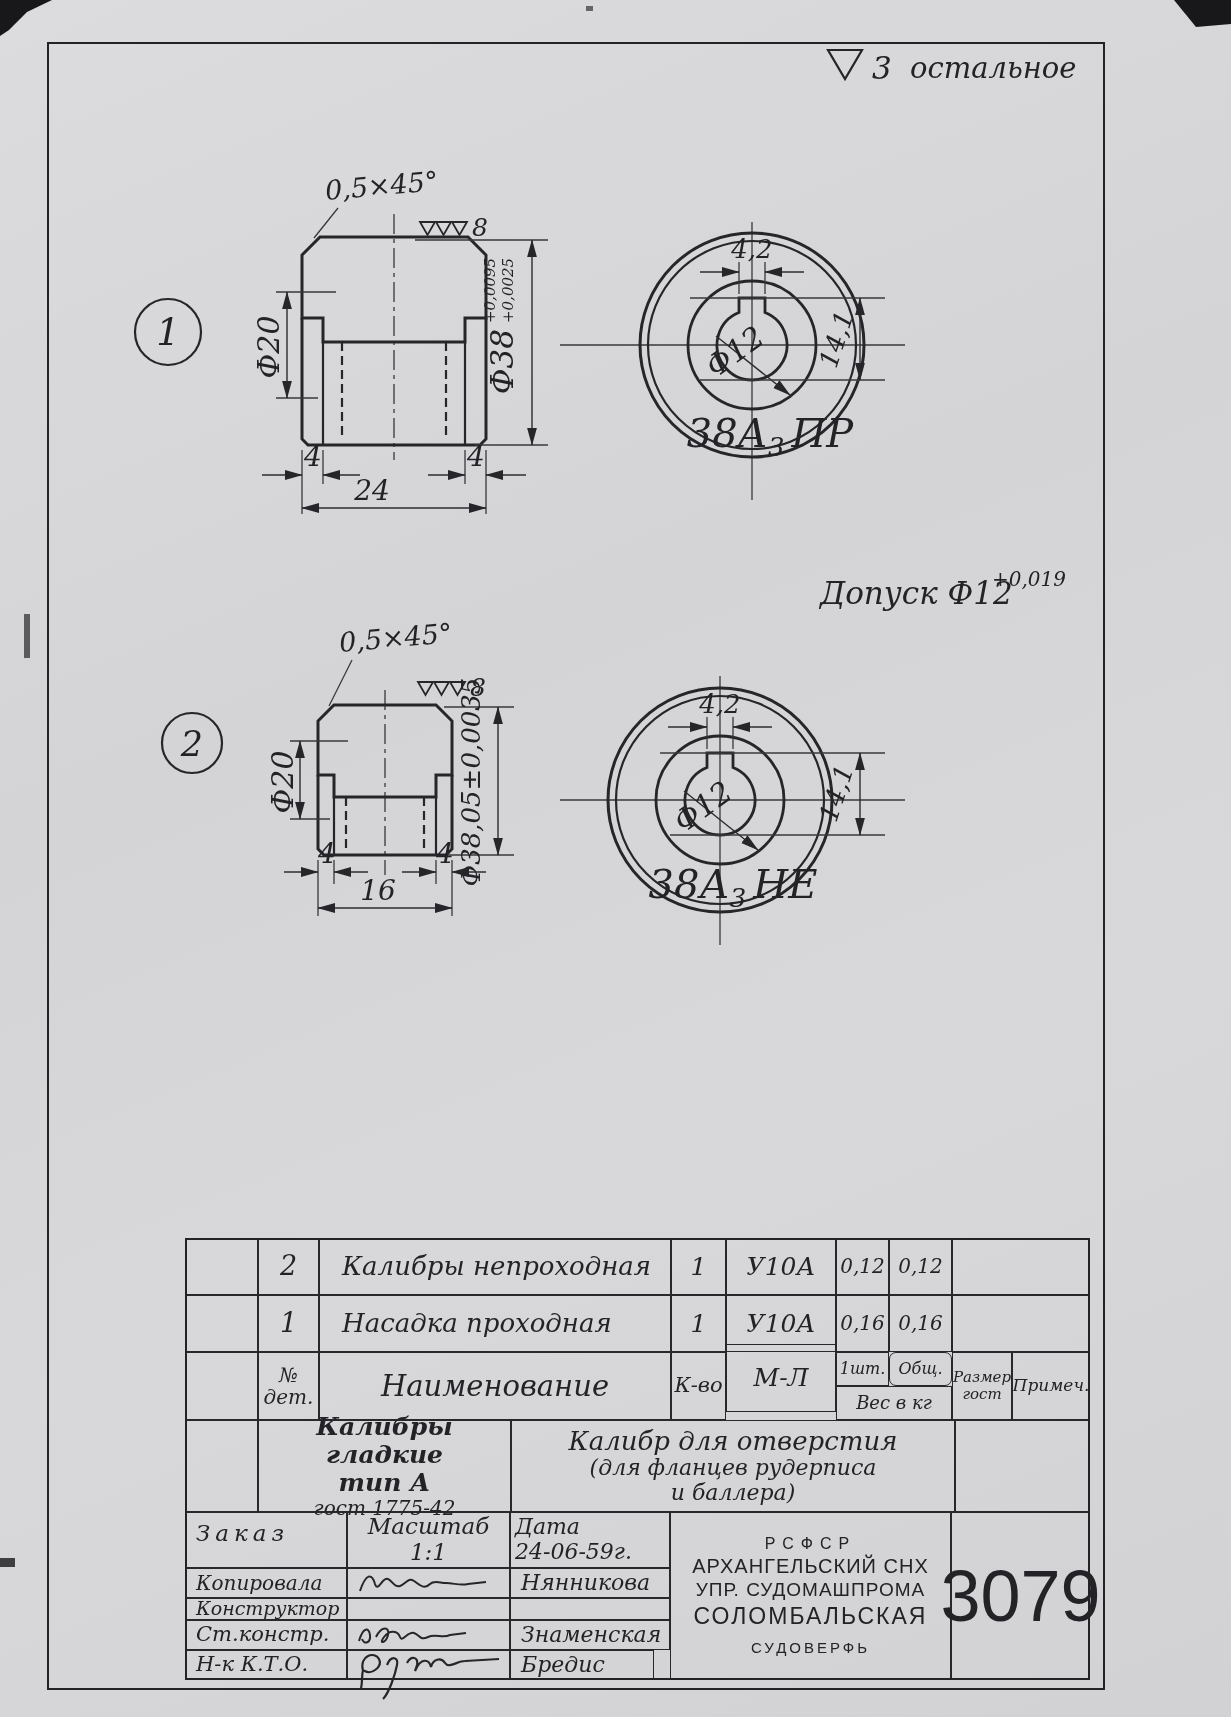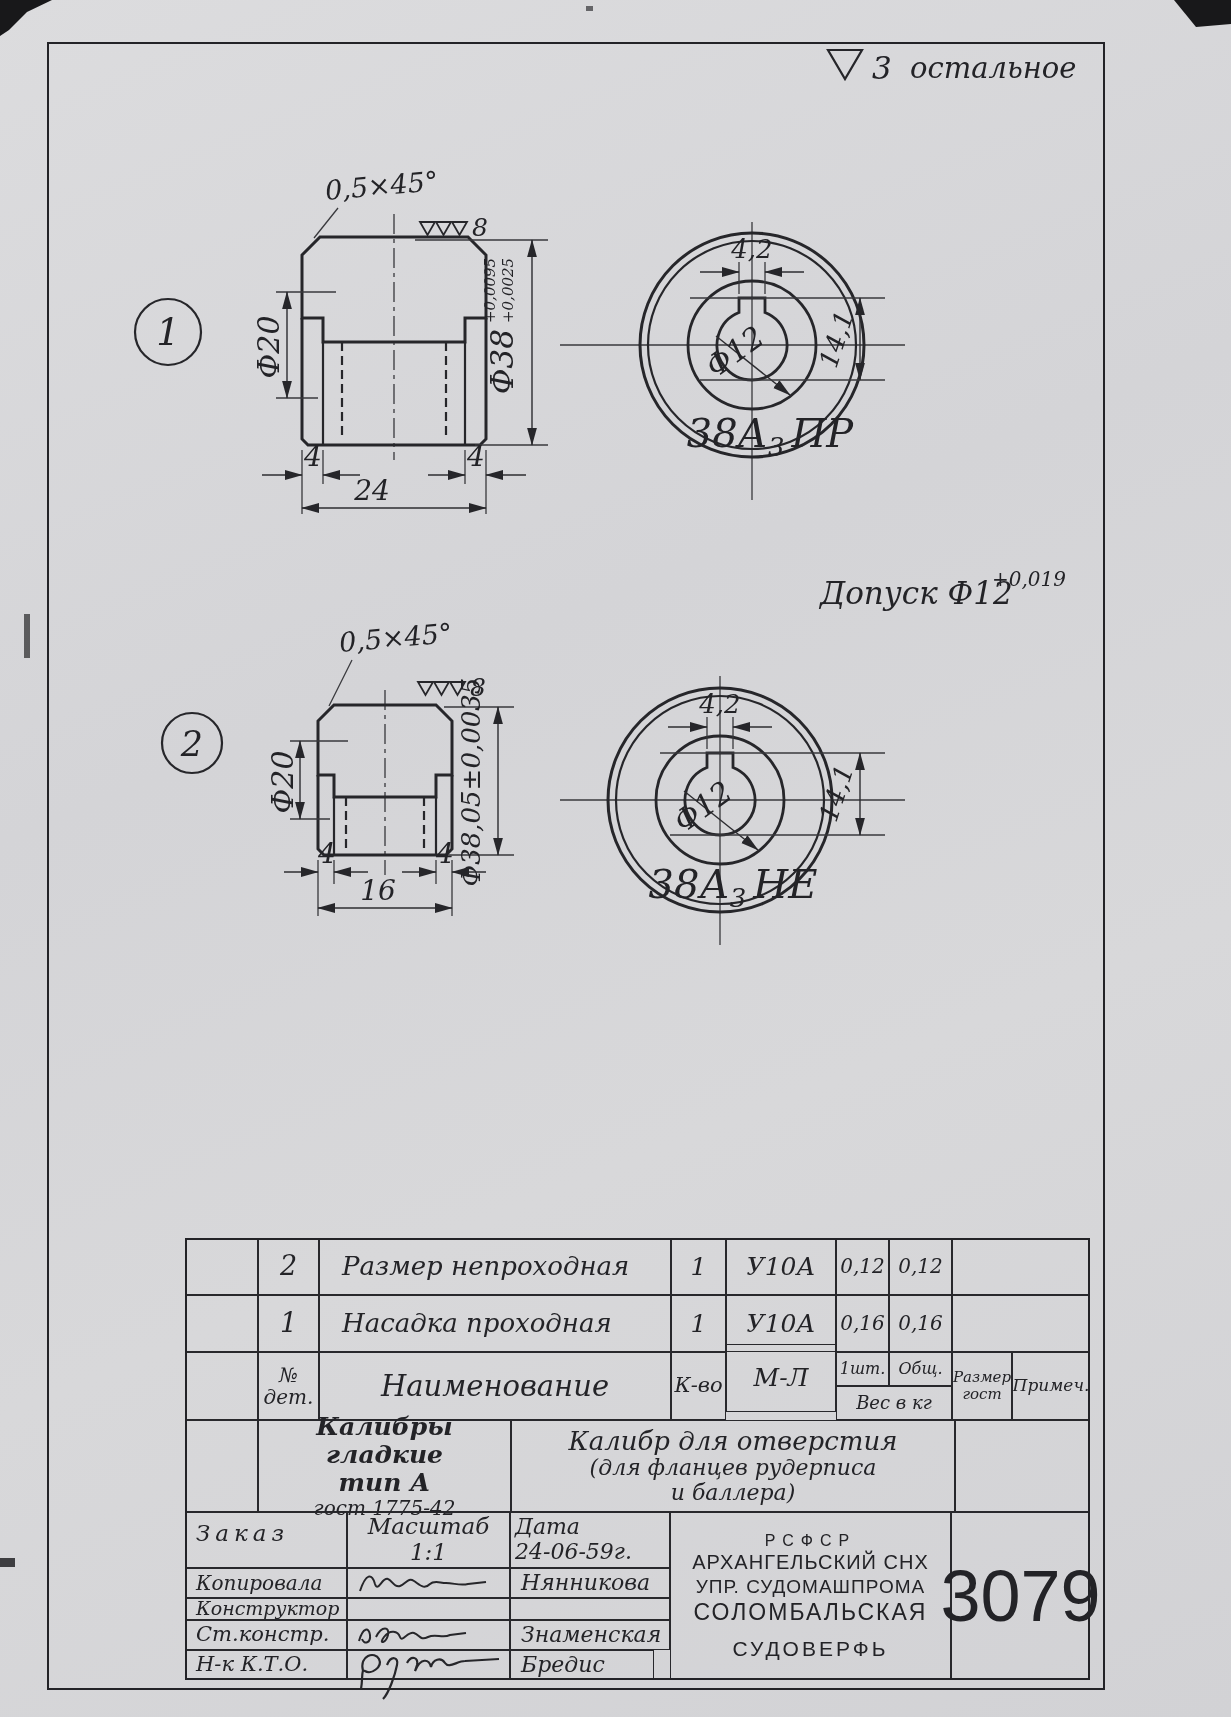--- a/index.html
+++ b/index.html
@@ -209,21 +209,21 @@
     <g>
       <circle cx="192" cy="743" r="30" class="ink med"></circle>
       <text x="192" y="756" class="hw" font-size="35" text-anchor="middle">2</text>
     </g>
   </svg>
 
   <div class="tb">
 
     <div class="cell" style="left:0;top:0;width:73px;height:57px;"></div>
     <div class="cell hand" style="left:73px;top:0;width:61px;height:57px;font-size:27px;">2</div>
-    <div class="cell hand lft" style="left:134px;top:0;width:352px;height:57px;font-size:26px;padding-left:22px;">Размер непроходная</div>
+    <div class="cell hand lft" style="left:134px;top:0;width:352px;height:57px;font-size:26px;padding-left:22px;">Калибры непроходная</div>
     <div class="cell hand" style="left:486px;top:0;width:55px;height:57px;font-size:25px;">1</div>
     <div class="cell hand" style="left:541px;top:0;width:110px;height:57px;font-size:25px;">У10А</div>
     <div class="cell hand" style="left:651px;top:0;width:53px;height:57px;font-size:20px;">0,12</div>
     <div class="cell hand" style="left:704px;top:0;width:63px;height:57px;font-size:20px;">0,12</div>
     <div class="cell" style="left:767px;top:0;width:138px;height:57px;"></div>
 
     <div class="cell" style="left:0;top:57px;width:73px;height:57px;"></div>
     <div class="cell hand" style="left:73px;top:57px;width:61px;height:57px;font-size:27px;">1</div>
     <div class="cell hand lft" style="left:134px;top:57px;width:352px;height:57px;font-size:26px;padding-left:22px;">Насадка проходная</div>
     <div class="cell hand" style="left:486px;top:57px;width:55px;height:57px;font-size:25px;">1</div>
@@ -234,21 +234,21 @@
 
     <div class="cell" style="left:0;top:114px;width:73px;height:68px;"></div>
     <div class="cell col hand" style="left:73px;top:114px;width:61px;height:68px;font-size:20px;">
       <div>№</div>
       <div>дет.</div>
     </div>
     <div class="cell hand" style="left:134px;top:114px;width:352px;height:68px;font-size:29px;">Наименование</div>
     <div class="cell hand" style="left:486px;top:114px;width:55px;height:68px;font-size:21px;">К-во</div>
     <div class="cell hand" style="left:541px;top:106px;width:110px;height:68px;font-size:25px;">М-Л</div>
     <div class="cell hand" style="left:651px;top:114px;width:53px;height:34px;font-size:16px;">1шт.</div>
-    <div class="cell hand" style="left:704px;top:114px;width:63px;height:34px;font-size:16px;">Общ.</div>
+    <div class="cell hand" style="left:704px;top:114px;width:63px;height:34px;font-size:16px;border-radius:7px;">Общ.</div>
     <div class="cell hand" style="left:651px;top:148px;width:116px;height:34px;font-size:18px;">Вес в кг</div>
     <div class="cell col hand" style="left:767px;top:114px;width:60px;height:68px;font-size:15px;">
       <div>Размер</div>
       <div>гост</div>
     </div>
     <div class="cell hand" style="left:827px;top:114px;width:78px;height:68px;font-size:17px;">Примеч.</div>
 
     <div class="cell" style="left:0;top:182px;width:73px;height:92px;"></div>
     <div class="cell col hand" style="left:73px;top:182px;width:253px;height:92px;">
       <div style="font-size:25px;font-weight:600;">Калибры гладкие</div>
@@ -298,20 +298,20 @@
         <path d="M14,22 C10,6 26,2 30,10 C34,18 22,26 16,22 C12,19 14,30 12,40 M38,16 C42,6 50,8 48,16 C46,26 40,44 34,50 M58,14 C62,6 70,8 68,16 L66,22 C72,8 80,10 82,18 C84,10 92,8 96,14 C100,20 108,12 116,12 L150,10" fill="none" stroke="#26262a" stroke-width="2.2"></path>
       </svg>
     </div>
     <div class="cell hand lft" style="left:325px;top:412px;width:144px;height:30px;font-size:22px;">Бредис</div>
 
     <div class="cell col cap" style="left:485px;top:274px;width:281px;height:168px;">
       <div style="font-size:16px;letter-spacing:7px;">РСФСР</div>
       <div style="font-size:20px;letter-spacing:1px;margin-top:2px;">АРХАНГЕЛЬСКИЙ СНХ</div>
       <div style="font-size:19px;letter-spacing:1px;margin-top:2px;">УПР. СУДОМАШПРОМА</div>
       <div style="font-size:23px;letter-spacing:2px;margin-top:3px;">СОЛОМБАЛЬСКАЯ</div>
-      <div style="font-size:21px;letter-spacing:3px;margin-top:11px;">СУДОВЕРФЬ</div>
+      <div style="font-size:15px;letter-spacing:3px;margin-top:11px;">СУДОВЕРФЬ</div>
     </div>
 
     <div class="cell cap" style="left:766px;top:274px;width:139px;height:168px;font-size:72px;transform-origin:center;">3079</div>
 
     <div class="tbwrap"></div>
   </div>
 </div>
 
 </body></html>

